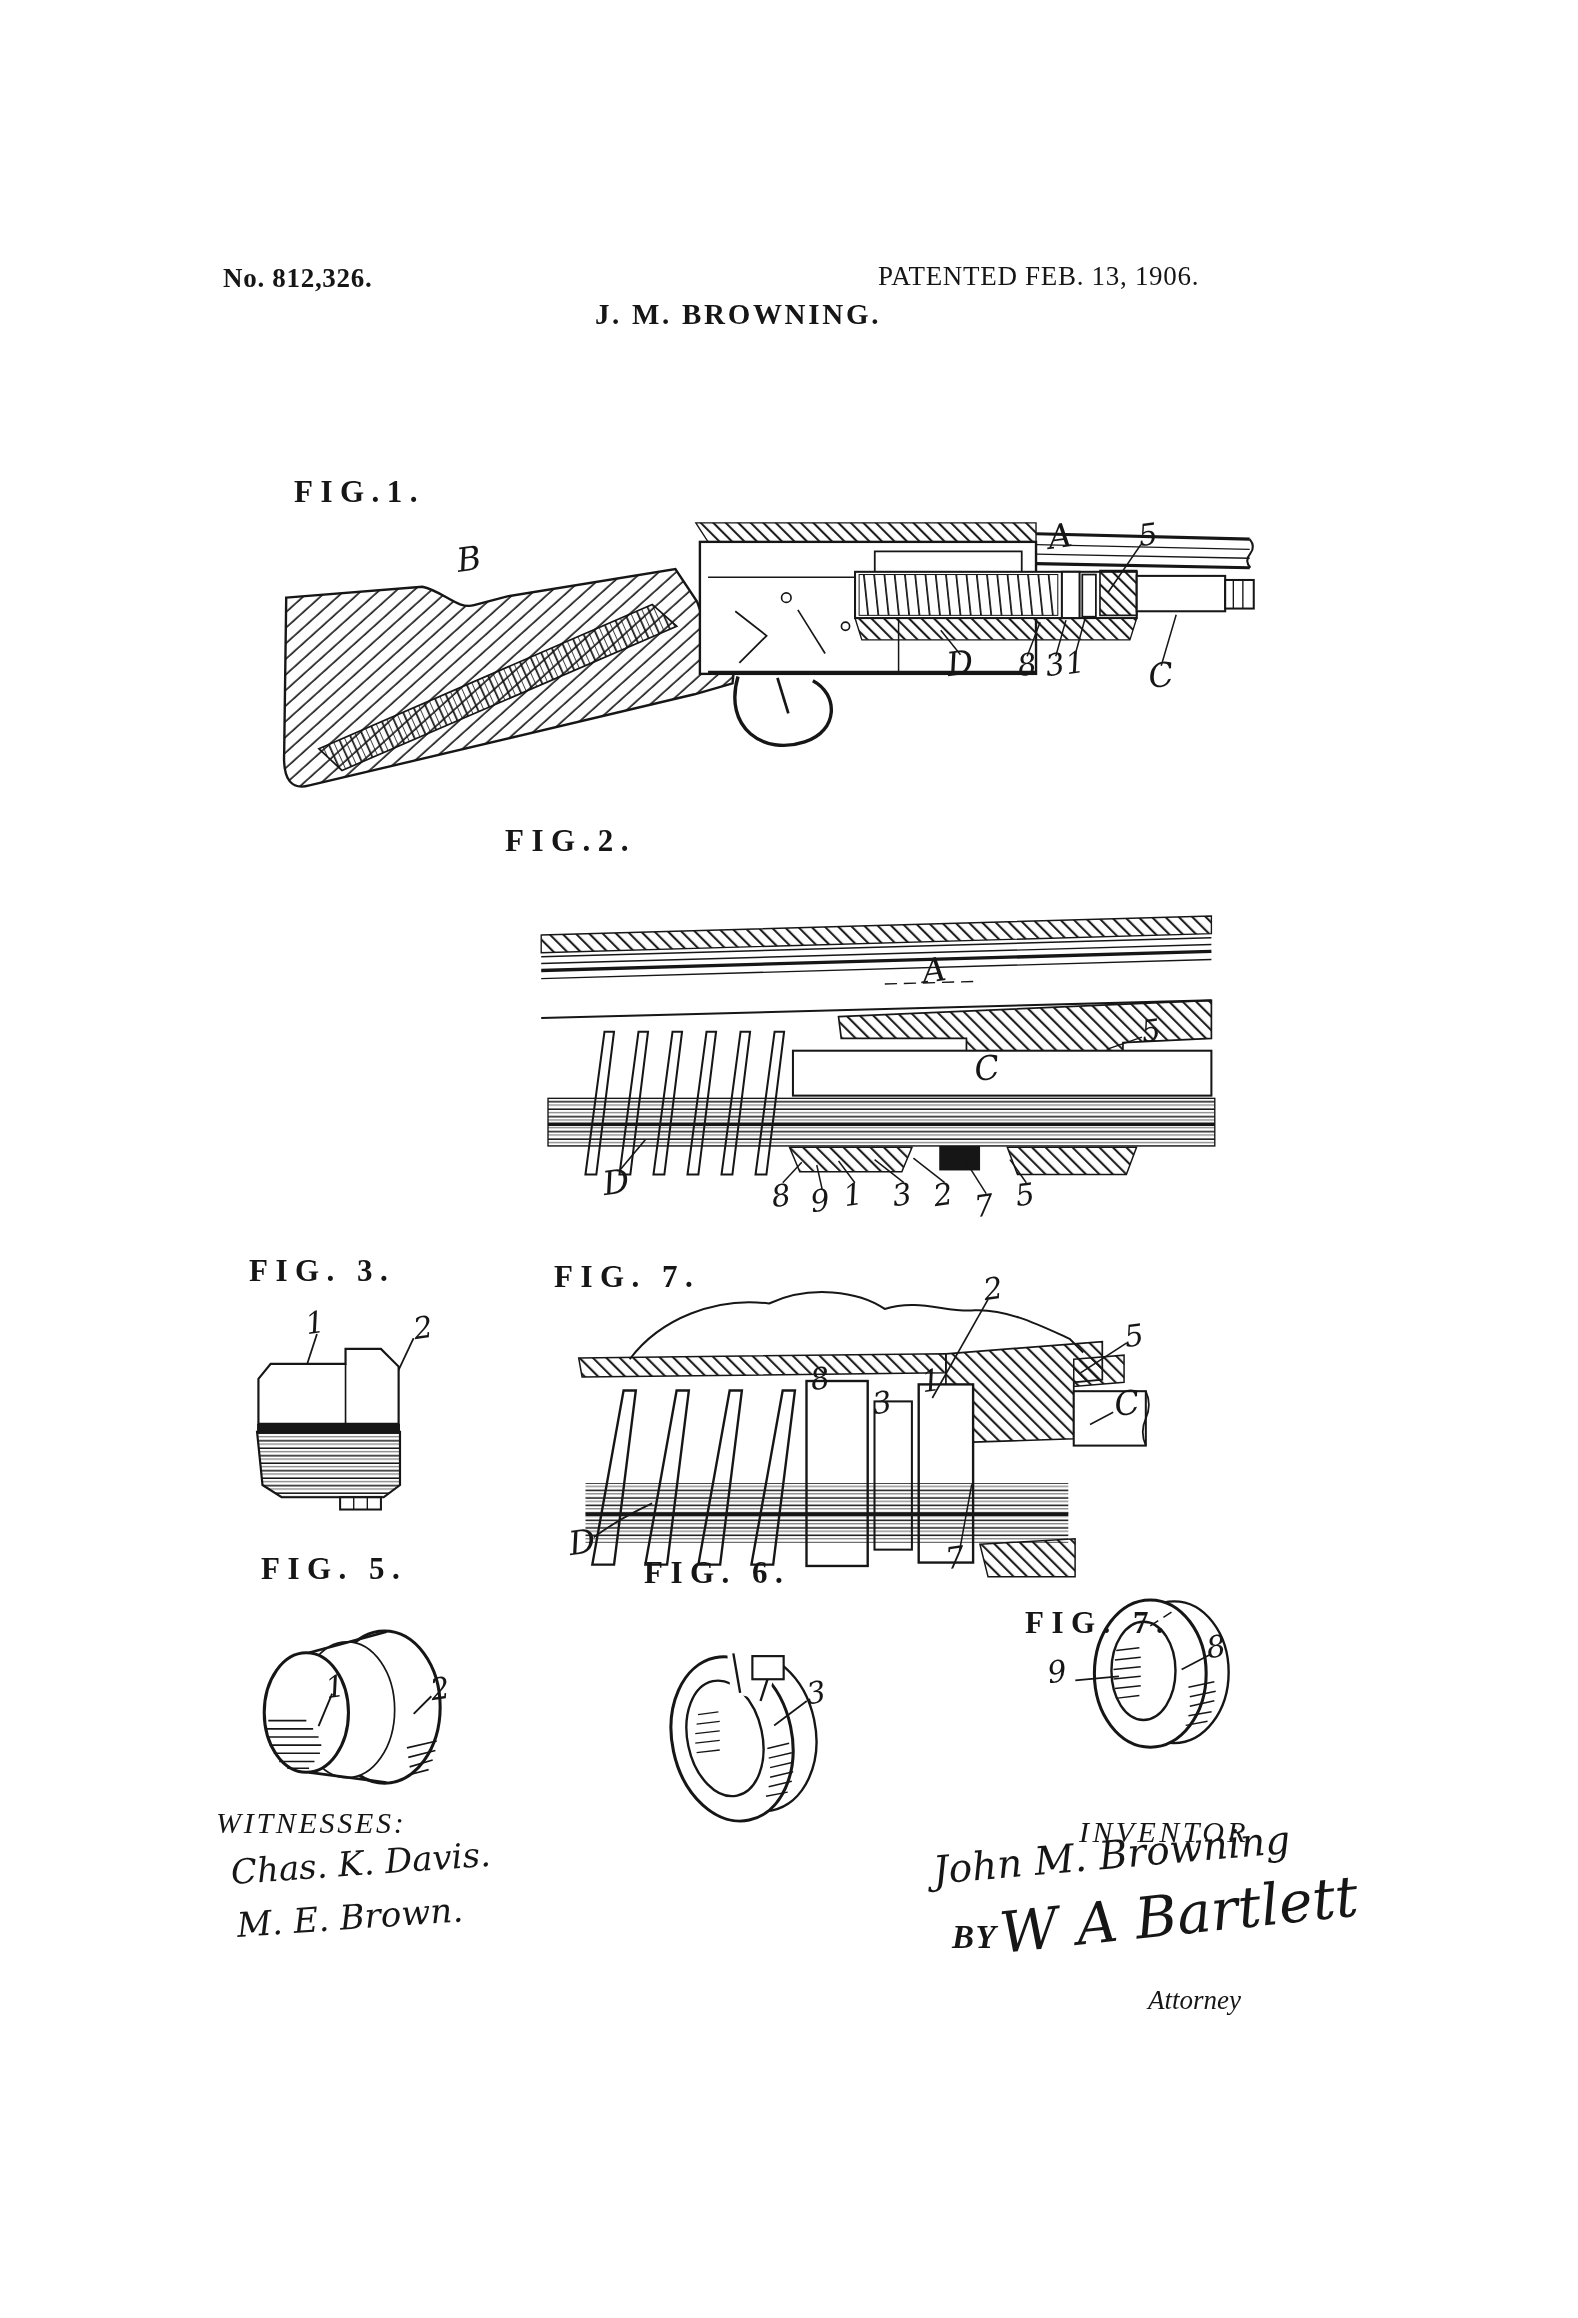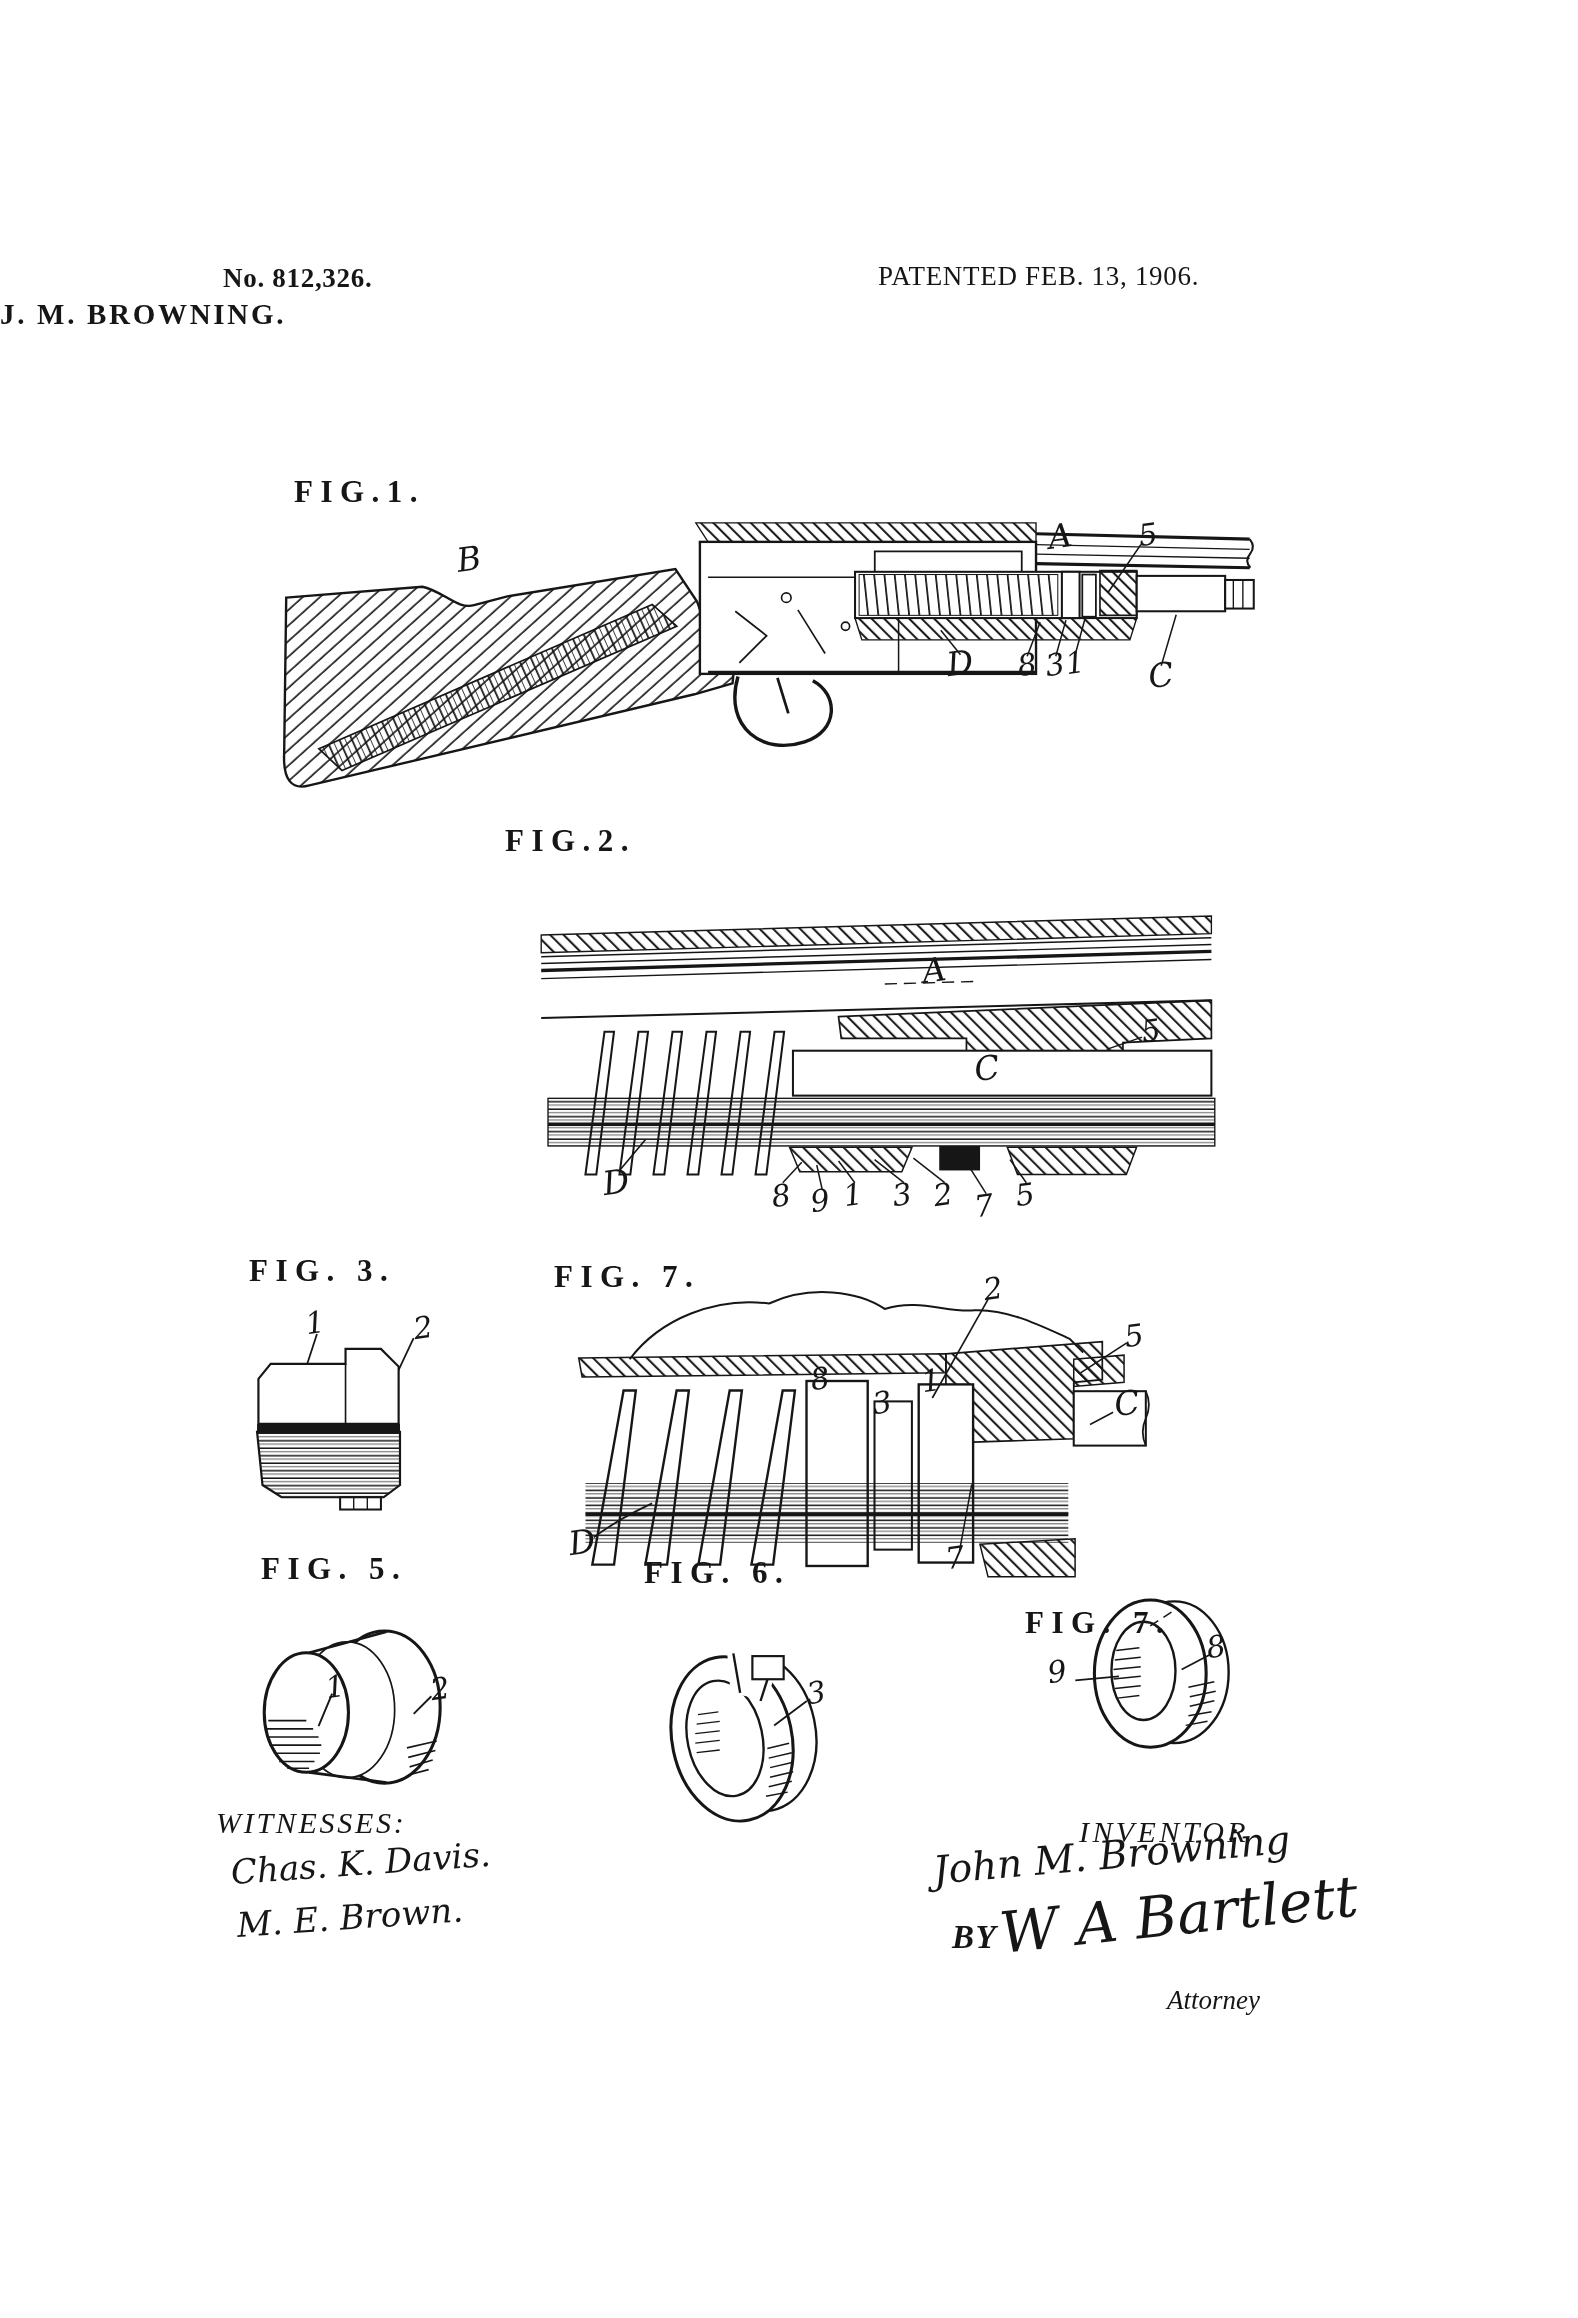--- a/index.html
+++ b/index.html
@@ -5,21 +5,21 @@
   html,body{margin:0;padding:0;background:#e8e8e8;}
   .page{
     position:relative;width:1578px;height:2319px;background:#ffffff;
     font-family:"Liberation Serif",serif;color:#161616;overflow:hidden;
     margin:0 auto;
   }
   .abs{position:absolute;}
   
   .pat-no{left:223px;top:263px;font-size:27px;font-weight:bold;letter-spacing:0.7px;}
   .pat-date{left:878px;top:261px;font-size:27px;font-weight:normal;letter-spacing:0.7px;}
-  .center-line{left:0;width:1476px;text-align:left;}
+  .center-line{left:0;width:1476px;text-align:center;}
   .author{top:298px;font-size:29px;font-weight:bold;letter-spacing:2.7px;}
   .title{top:339px;font-size:31px;font-weight:bold;letter-spacing:1.4px;}
   .appline{top:386px;font-size:20.4px;font-weight:bold;letter-spacing:1.4px;}
   
   .figcap{font-size:31px;font-weight:bold;letter-spacing:7.5px;z-index:2;}
   
   .ref{font-family:"DejaVu Serif",serif;font-style:italic;font-size:30px;
        transform:translate(-50%,-50%) rotate(-8deg);z-index:3;line-height:1;}
   .ref.big{font-size:33px;}
   
@@ -27,21 +27,21 @@
   svg line, svg path, svg rect, svg ellipse, svg circle, svg polygon{vector-effect:none;}
   
   .wit-head{left:216px;top:1806px;font-style:italic;font-size:30px;letter-spacing:2.7px;}
   .sig{font-family:"DejaVu Serif",serif;font-style:italic;transform:rotate(-4deg);transform-origin:left center;}
   .wit1{left:231px;top:1852px;font-size:34px;}
   .wit2{left:237px;top:1905px;font-size:34px;}
   .inv-head{left:1079px;top:1815px;font-style:italic;font-size:30px;letter-spacing:3.4px;}
   .inv-sig{left:933px;top:1848px;font-size:39px;transform:rotate(-5deg);}
   .by-label{left:952px;top:1919px;font-style:italic;font-size:33px;font-weight:bold;letter-spacing:1.4px;}
   .att-sig{left:1000px;top:1900px;font-size:57px;transform:rotate(-6deg);}
-  .att-label{left:1148px;top:1985px;font-style:italic;font-size:27px;margin-left:19px;}
+  .att-label{left:1148px;top:1985px;font-style:italic;font-size:27px;}
 </style>
 </head>
 <body>
 
 <div class="page">
 
   <div class="abs pat-no">No. 812,326.</div>
   <div class="abs pat-date">PATENTED FEB. 13, 1906.</div>
   <div class="abs center-line author">J. M. BROWNING.</div>
 

